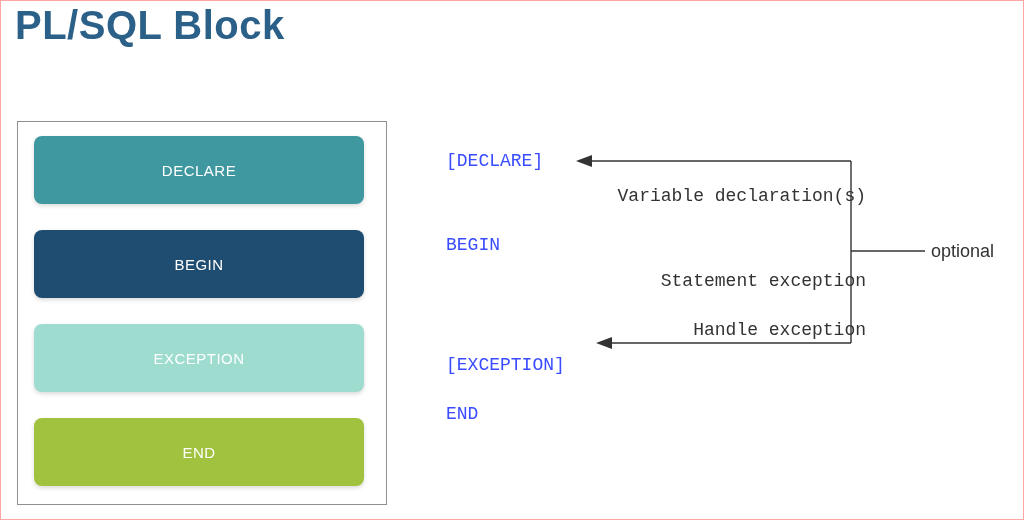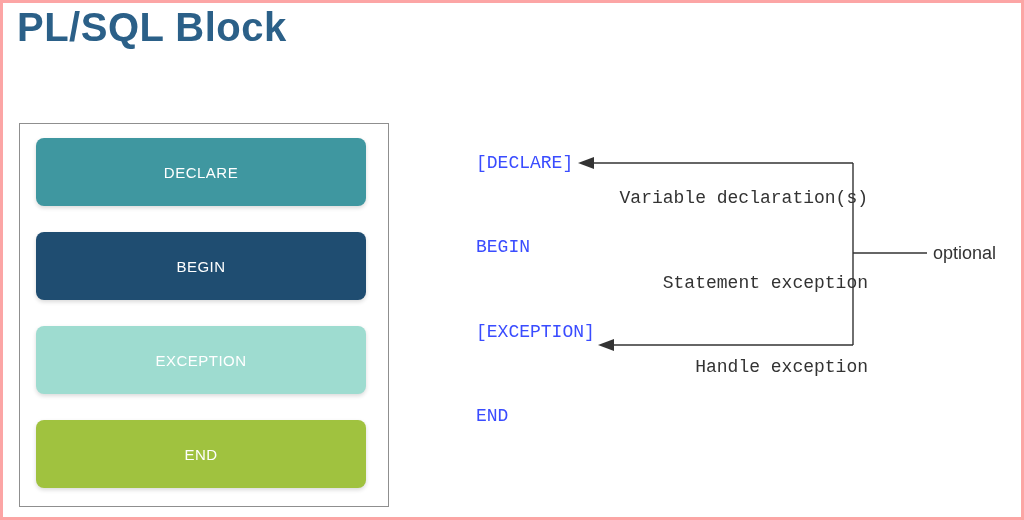--- a/index.html
+++ b/index.html
@@ -8,21 +8,21 @@
     width: 1024px;
     height: 520px;
     background: #fff;
     font-family: Arial, Helvetica, sans-serif;
     overflow: hidden;
   }
   .page {
     position: relative;
     width: 1024px;
     height: 520px;
-    border: 3px solid #fca5a5;
+    border: 1px solid #fca5a5;
     box-sizing: border-box;
   }
   .title {
     position: absolute;
     left: 14px;
     top: 2px;
     font-size: 40px;
     font-weight: 700;
     color: #2b6088;
     letter-spacing: 0.5px;
@@ -72,21 +72,20 @@
     font-size: 18px;
     color: #333;
     line-height: 1.4;
   }
   .codecol .kw {
     color: #3a4cff; 
   }
   .row {
     margin-bottom: 10px;
     white-space: pre;
-    margin-left: 28px;
   }
   .indent {
     padding-left: 46px;
     color: #333;
     text-align: right;
   }
   .gap { height: 14px; }
 
   
   .optional-label {
@@ -141,22 +140,22 @@
     <div class="row"><span class="kw">[</span><span class="kw">DECLARE</span><span class="kw">]</span></div>
     <div class="row indent">Variable declaration(s)</div>
 
     <div class="gap"></div>
 
     <div class="row"><span class="kw">BEGIN</span></div>
     <div class="row indent">Statement exception</div>
 
     <div class="gap"></div>
 
+    <div class="row indent">Handle exception</div>
     <div class="row"><span class="kw">[</span><span class="kw">EXCEPTION</span><span class="kw">]</span></div>
-    <div class="row indent">Handle exception</div>
 
     <div class="gap"></div>
 
     <div class="row"><span class="kw">END</span></div>
   </div>
 
   <div class="optional-label">optional</div>
 
   <svg class="arrows" viewBox="0 0 1024 520">
 

